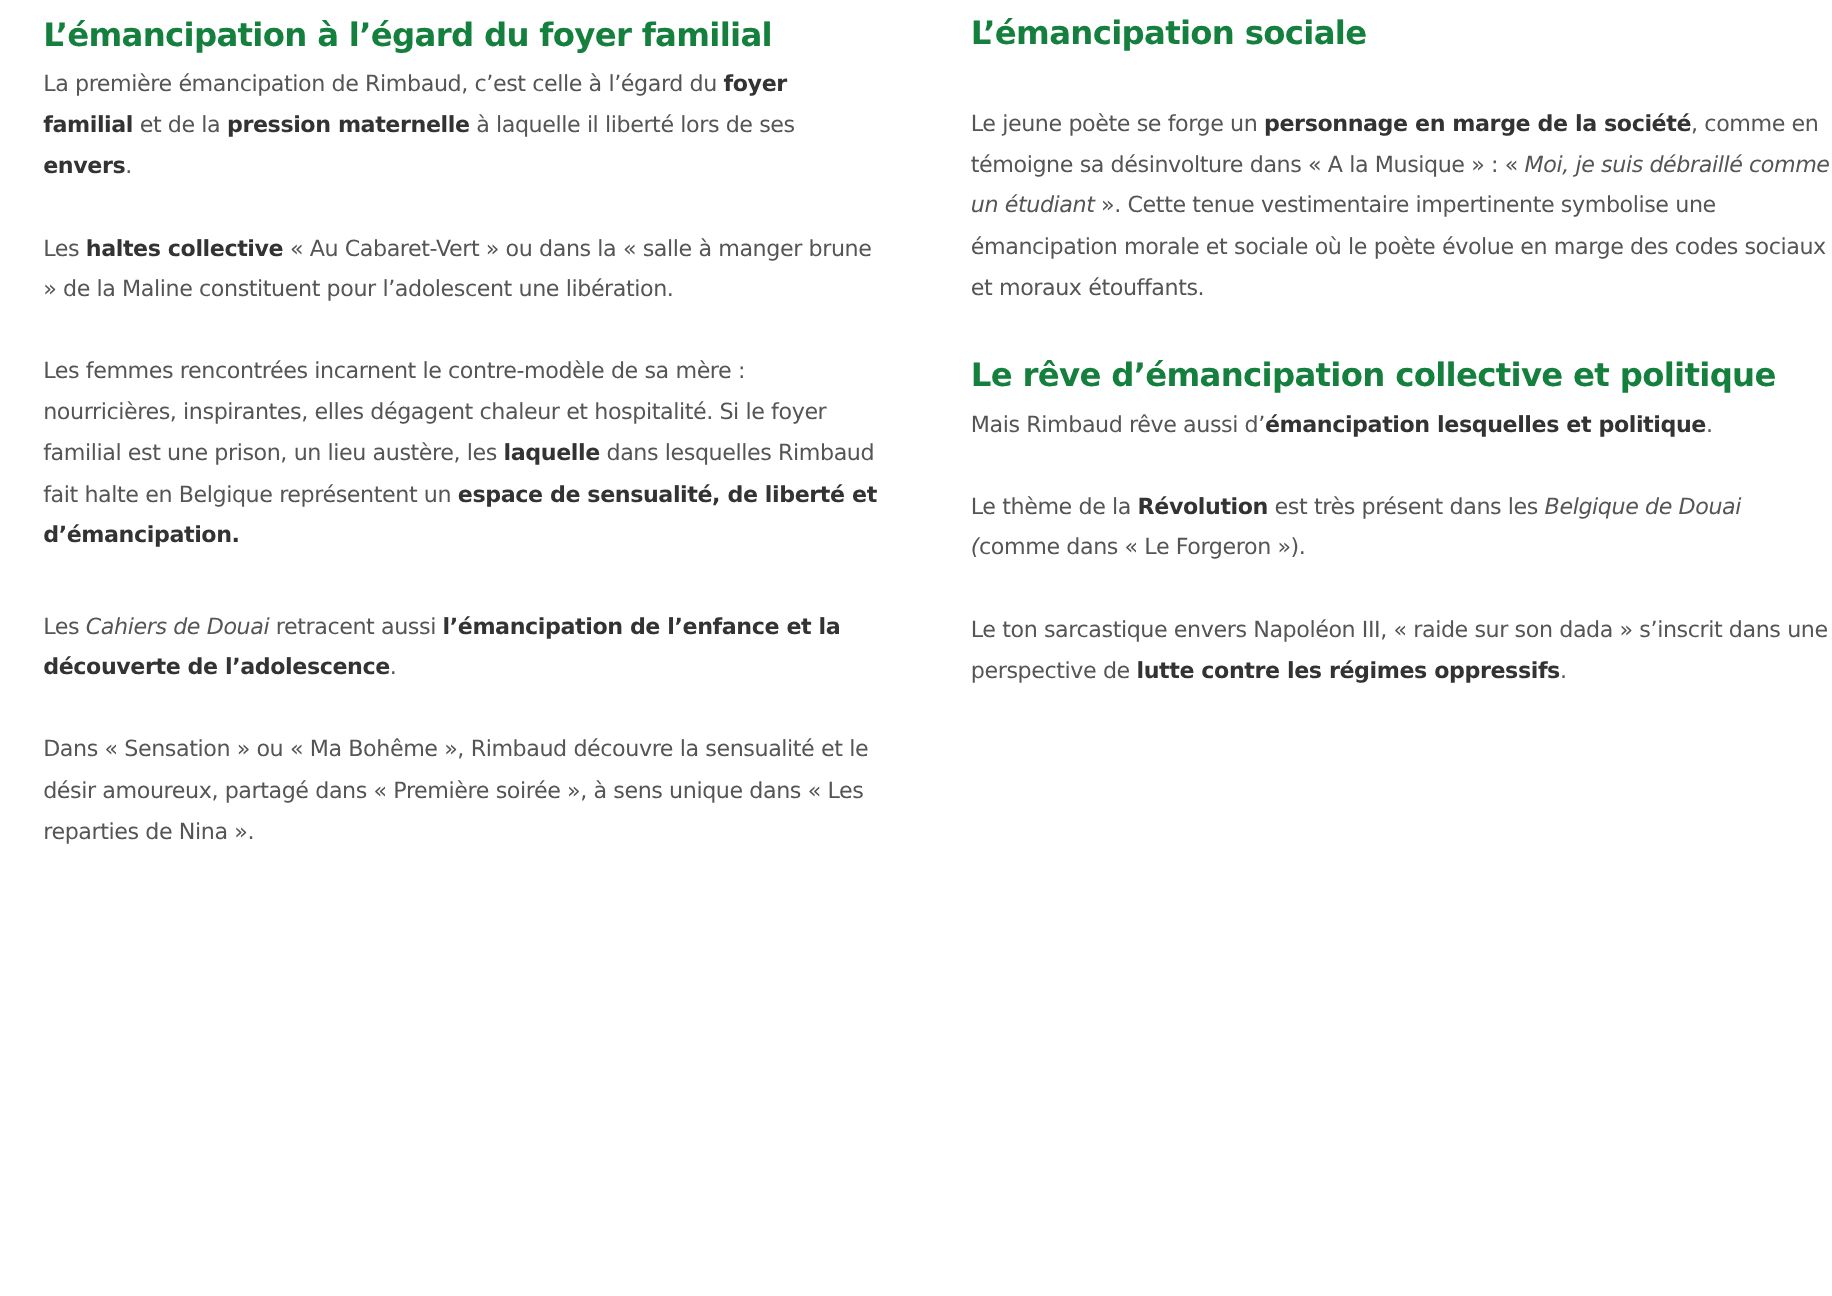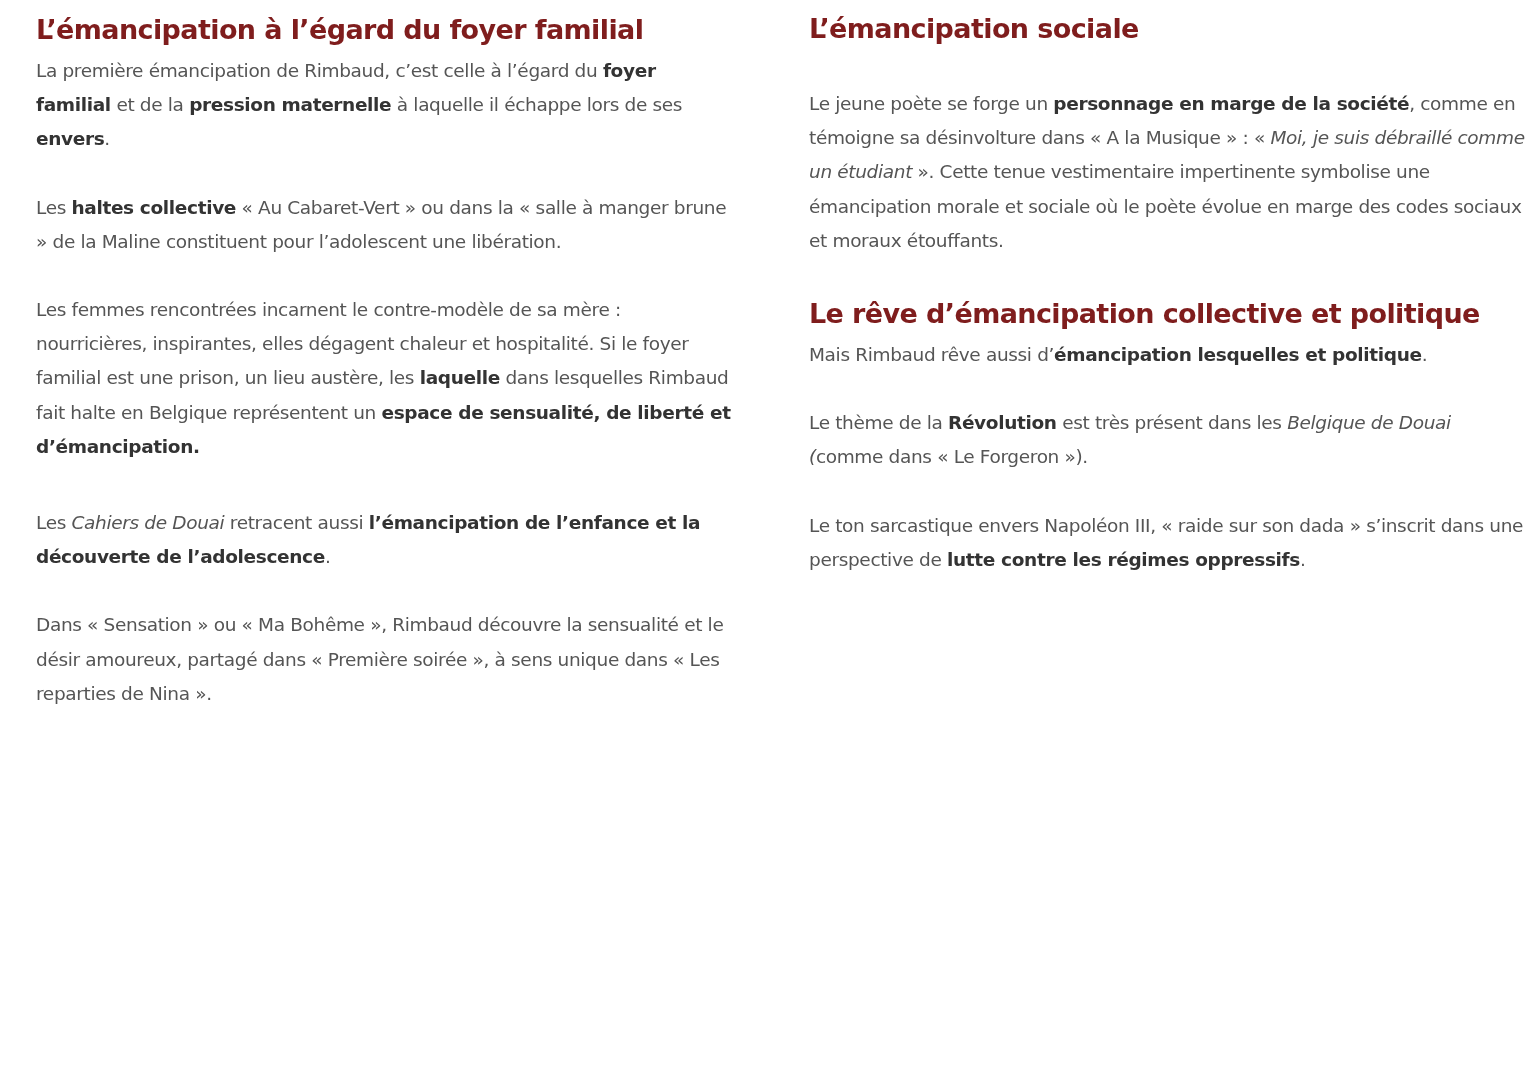--- a/index.html
+++ b/index.html
@@ -16,21 +16,21 @@
     color: #555555;
   }
   .col {
     position: absolute;
     top: 0;
   }
   .col-left { left: 36px; width: 700px; }
   .col-right { left: 809px; width: 720px; }
 
   h2 {
-    color: #7f1d1d;
+    color: #15803d;
     font-family: "DejaVu Sans", sans-serif;
     font-weight: bold;
     font-size: 27px;
     letter-spacing: -0.6px;
     margin: 0;
     line-height: 36px;
   }
   p {
     margin: 0;
     font-size: 18.5px;
@@ -42,21 +42,21 @@
   i { font-style: italic; }
   .gap { height: 34px; }
 </style>
 </head>
 <body>
 
 <div class="col col-left">
   <div style="height:12px"></div>
   <h2>L’émancipation à l’égard du foyer familial</h2>
   <div style="height:6px"></div>
-  <p><span>La première émancipation de Rimbaud, c’est celle à l’égard du </span><b>foyer familial</b><span> et de la </span><b>pression maternelle</b><span> à laquelle il échappe lors de ses </span><b>envers</b><span>.</span></p>
+  <p><span>La première émancipation de Rimbaud, c’est celle à l’égard du </span><b>foyer familial</b><span> et de la </span><b>pression maternelle</b><span> à laquelle il liberté lors de ses </span><b>envers</b><span>.</span></p>
   <div class="gap"></div>
   <p><span>Les </span><b>haltes collective</b><span> « Au Cabaret-Vert » ou dans la « salle à manger brune » de la Maline constituent pour l’adolescent une libération.</span></p>
   <div class="gap"></div>
   <p><span>Les femmes rencontrées incarnent le contre-modèle de sa mère : nourricières, inspirantes, elles dégagent chaleur et hospitalité. Si le foyer familial est une prison, un lieu austère, les </span><b>laquelle</b><span> dans lesquelles Rimbaud fait halte en Belgique représentent un </span><b>espace de sensualité, de liberté et d’émancipation.</b></p>
   <div style="height:36px"></div>
   <div style="height:6px"></div>
   <p><span>Les </span><i>Cahiers de Douai</i><span> retracent aussi </span><b>l’émancipation de l’enfance et la découverte de l’adolescence</b><span>.</span></p>
   <div class="gap"></div>
   <p><span>Dans « Sensation » ou « Ma Bohême », Rimbaud découvre la sensualité et le désir amoureux, partagé dans « Première soirée », à sens unique dans « Les reparties de Nina ».</span></p>
 </div>

